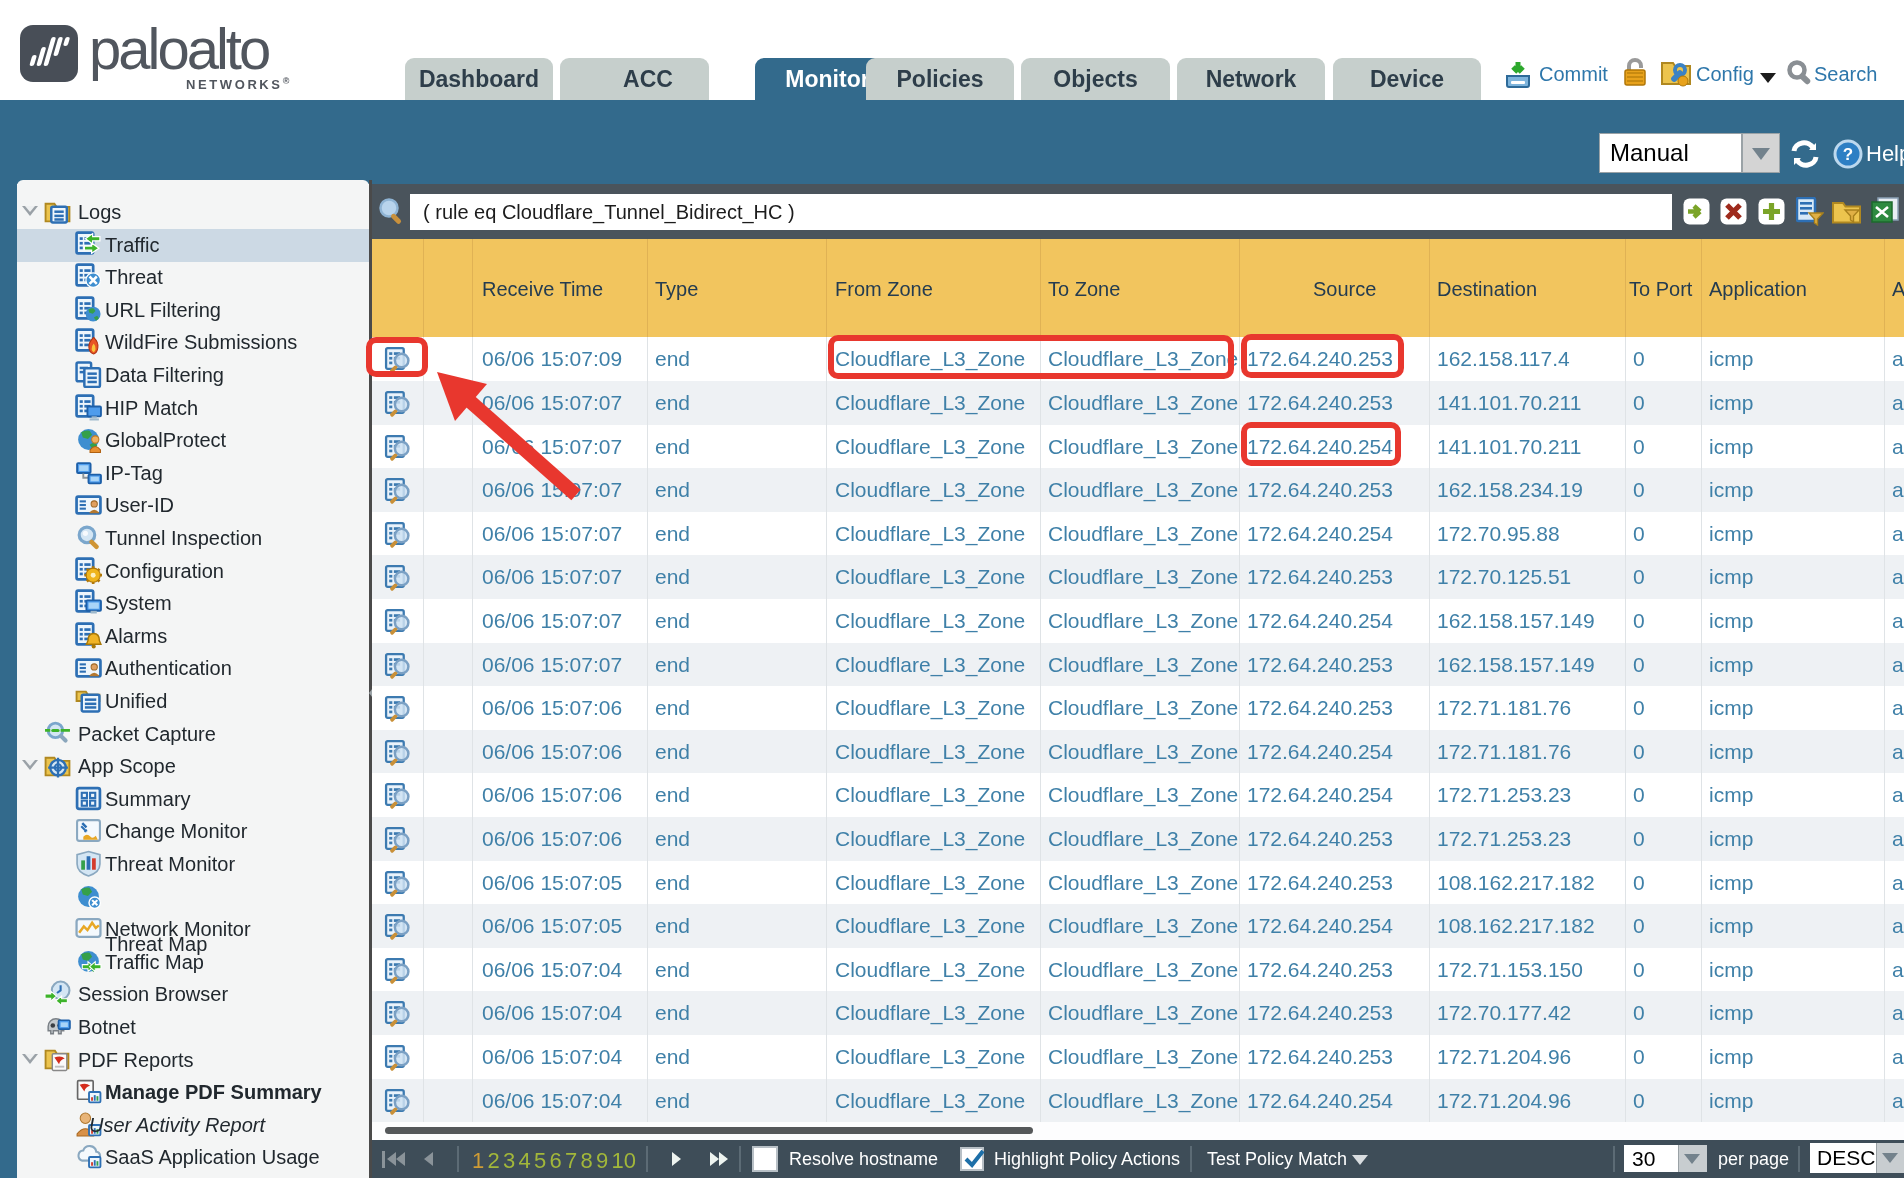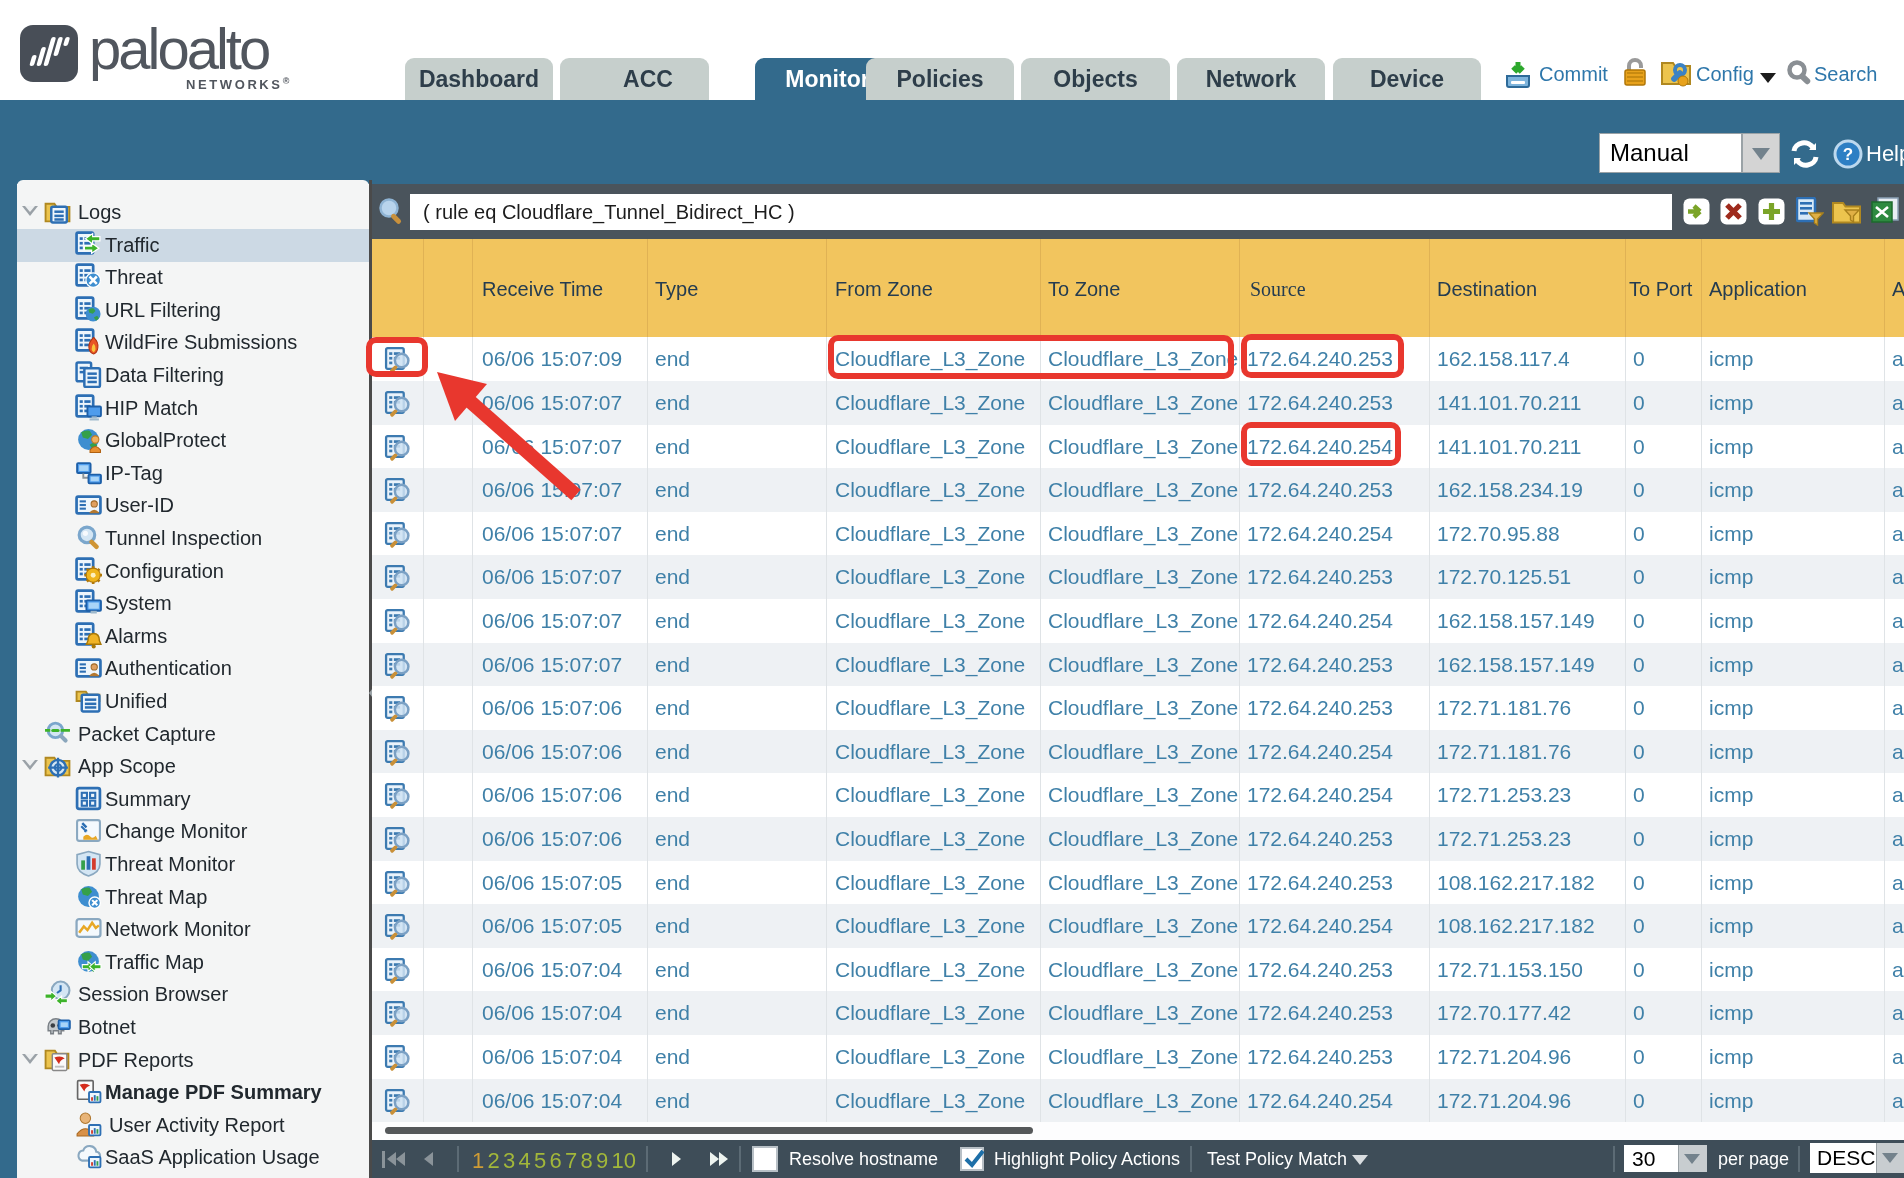--- a/index.html
+++ b/index.html
@@ -316,21 +316,21 @@
       <rect x="11.2" y="6" width="3.6" height="13" fill="#2d6fb4"></rect>
       <rect x="16.4" y="8" width="3.6" height="11" fill="#d43c2c"></rect>
     </svg>
 <div class="ti" style="left:105px;top:848px;">Threat Monitor</div>
 <svg class="abs" style="left:75px;top:883px;" width="27" height="27" viewBox="0 0 26 26">
       <circle cx="13" cy="13" r="10" fill="#3e8ed0"></circle>
       <path d="M6 6 q4 -2.5 8 -1.5 l2.5 4 -4 4 -5 -1.5z M14 18 l5 -2.5 2.5 3.5 -4 4z" fill="#35a04a"></path>
       <circle cx="19" cy="19" r="5.5" fill="#3e8ed0" stroke="#fff" stroke-width="1.4"></circle>
       <path d="M16.5 16.5 l5 5 M21.5 16.5 l-5 5" stroke="#fff" stroke-width="2"></path>
     </svg>
-<div class="ti" style="left:105px;top:881px;text-align:center;">Threat Map</div>
+<div class="ti" style="left:105px;top:928px;text-align:center;">Threat Map</div>
 <svg class="abs" style="left:75px;top:915px;" width="27" height="27" viewBox="0 0 26 26">
       <rect x="1.5" y="4" width="23" height="17" rx="2.5" fill="#f4f9fd" stroke="#8aa8c0" stroke-width="2.2"></rect>
       <path d="M4 17 l4.5 -6 3.5 3.5 4.5 -7 3.5 5 3 -2.5" stroke="#e8a826" stroke-width="2.4" fill="none"></path>
     </svg>
 <div class="ti" style="left:105px;top:913px;">Network Monitor</div>
 <svg class="abs" style="left:75px;top:948px;" width="27" height="27" viewBox="0 0 26 26">
       <circle cx="13" cy="13" r="10" fill="#3e8ed0"></circle>
       <path d="M6 6 q4 -2.5 8 -1.5 l2.5 4 -4 4 -5 -1.5z M14 18 l5 -2.5 2.5 3.5 -4 4z" fill="#35a04a"></path>
       <path d="M7 16 l5.5 0 0 -2.8 5.5 4.8 -5.5 4.8 0 -2.8 -5.5 0z" fill="#3db32a" stroke="#fff" stroke-width="1"></path>
       <path d="M25 12 l-5.5 0 0 -2.8 -5.5 4.8 5.5 4.8 0 -2.8 5.5 0z" fill="#3db32a" stroke="#fff" stroke-width="1" transform="translate(0,4)"></path>
@@ -369,21 +369,21 @@
     </svg>
 <div class="ti" style="left:105px;top:1076px;font-weight:bold;">Manage PDF Summary</div>
 <svg class="abs" style="left:75px;top:1111px;" width="27" height="27" viewBox="0 0 26 26">
       <circle cx="10" cy="7" r="5" fill="#e8b478" stroke="#b07830" stroke-width="1"></circle>
       <path d="M2 22 q8 -10 16 0 l0 2 -16 0z" fill="#d89048" stroke="#a86820" stroke-width="1"></path>
       <rect x="13.5" y="13.5" width="11" height="10" rx="1" fill="#eef6fc" stroke="#2d6fb4" stroke-width="1.8"></rect>
       <rect x="15.5" y="18.5" width="1.8" height="3.4" fill="#d43c2c"></rect>
       <rect x="18.1" y="16.5" width="1.8" height="5.4" fill="#2d6fb4"></rect>
       <rect x="20.7" y="17.5" width="1.8" height="4.4" fill="#35a04a"></rect>
     </svg>
-<div class="ti" style="left:109px;top:1109px;">User Activity Report</div>
+<div class="ti" style="left:89px;top:1109px;font-style:italic;">User Activity Report</div>
 <svg class="abs" style="left:75px;top:1143px;" width="27" height="27" viewBox="0 0 26 26">
       <path d="M7 17 a5 5 0 0 1 1 -9.8 a6.5 6.5 0 0 1 12.5 1.2 a4.3 4.3 0 0 1 0.5 8.4z" fill="#f4f9fd" stroke="#8aa8c0" stroke-width="2"></path>
       <rect x="13.5" y="13.5" width="11" height="10" rx="1" fill="#eef6fc" stroke="#2d6fb4" stroke-width="1.8"></rect>
       <rect x="15.5" y="18.5" width="1.8" height="3.4" fill="#d43c2c"></rect>
       <rect x="18.1" y="16.5" width="1.8" height="5.4" fill="#2d6fb4"></rect>
       <rect x="20.7" y="17.5" width="1.8" height="4.4" fill="#35a04a"></rect>
     </svg>
 <div class="ti" style="left:105px;top:1141px;">SaaS Application Usage</div>
 <div class="abs" style="left:369px;top:684px;width:0;height:0;border-top:9px solid transparent;border-bottom:9px solid transparent;border-right:7px solid #9aa2a6;"></div>
   </div>
@@ -422,21 +422,21 @@
  <rect x="7" y="1" width="20" height="22" fill="#e8eef4" stroke="#8aa0b4" stroke-width="1.5"></rect>
  <rect x="1" y="5" width="20" height="20" fill="#2e8a40" stroke="#1c6a2c" stroke-width="1.5"></rect>
  <path d="M5 10 l12 10 M17 10 l-12 10" stroke="#fff" stroke-width="2.6"></path>
 </svg>
 
 <div class="abs" id="thead"></div>
 <div class="hcell" style="left:482px;">Receive Time</div>
 <div class="hcell" style="left:655px;">Type</div>
 <div class="hcell" style="left:835px;">From Zone</div>
 <div class="hcell" style="left:1048px;">To Zone</div>
-<div class="hcell" style="left:1250px;font-family:Liberation Serif, serif;">Source</div>
+<div class="hcell" style="left:1313px;">Source</div>
 <div class="hcell" style="left:1437px;">Destination</div>
 <div class="hcell" style="left:1629px;">To Port</div>
 <div class="hcell" style="left:1709px;">Application</div>
 <div class="hcell" style="left:1892px;">A</div>
 <div id="rows">
     <div class="row" style="top:337.3px;">
       <svg class="abs" style="left:12px;top:9px;" width="27" height="27" viewBox="0 0 26 26">
         <rect x="2" y="2" width="17" height="20" rx="1.5" fill="#eaf3fb" stroke="#3c7ab0" stroke-width="2.2"></rect>
         <rect x="5" y="6" width="3" height="2.6" fill="#3c7ab0"></rect>
         <rect x="9.5" y="6" width="6" height="2.6" fill="#3c7ab0"></rect>

